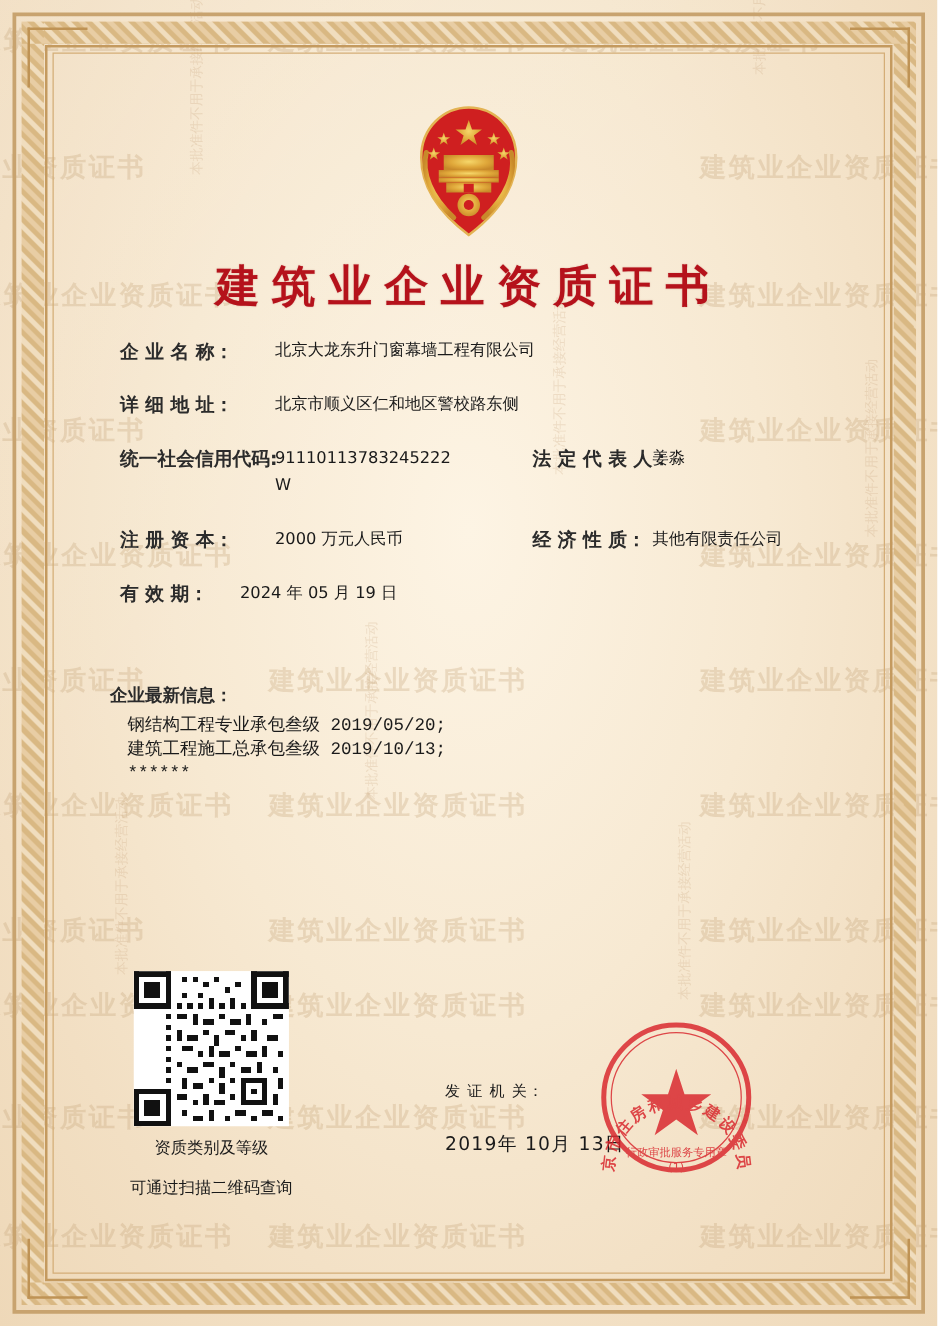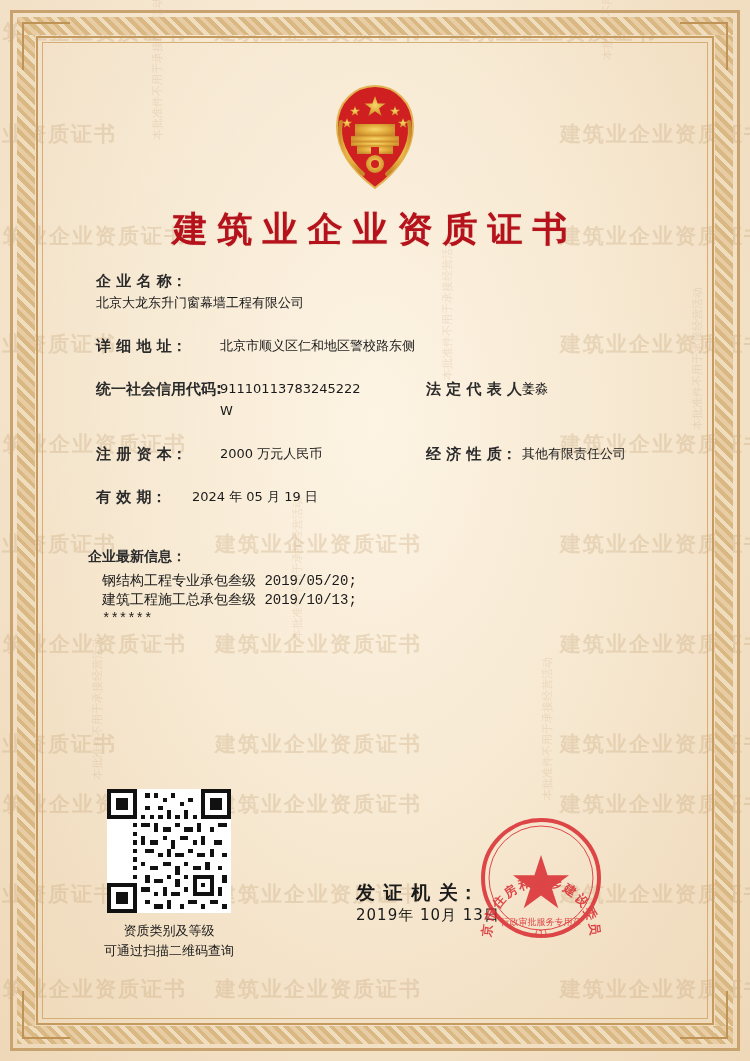--- a/index.html
+++ b/index.html
@@ -199,24 +199,25 @@
 
   
   .issuer {
     position: absolute;
     right: 26px;
     bottom: 88px;
     width: 320px;
     text-align: left;
   }
   .issuer-line {
-    font-size: 19px;
-    font-weight: bold;
+    font-size: 12px;
+    font-weight: normal;
     color: #1a1a1a;
     font-family: "DejaVu Sans", sans-serif;
+    margin-bottom: 24px;
     letter-spacing: 1px;
   }
   .issue-date {
     font-size: 15px;
     color: #1a1a1a;
     font-family: "DejaVu Sans", sans-serif;
     letter-spacing: 1px;
   }
   .seal {
     position: absolute;
@@ -313,21 +314,21 @@
         <polygon fill="url(#gold)" points="32,40 33.3,43.7 37.2,43.7 34,46 35.2,49.8 32,47.4 28.8,49.8 30,46 26.8,43.7 30.7,43.7"></polygon>
         <polygon fill="url(#gold)" points="88,40 89.3,43.7 93.2,43.7 90,46 91.2,49.8 88,47.4 84.8,49.8 86,46 82.8,43.7 86.7,43.7"></polygon>
       </svg>
     </div>
 
     <div class="title">建筑业企业资质证书</div>
 
     <div class="fields">
 
       <div class="row">
-        <div class="col left" style="width:100%;flex-direction:column;">
+        <div class="col left" style="width:100%;">
           <span class="lbl w5">企 业 名 称：</span>
           <span class="val" style="max-width:420px;">北京大龙东升门窗幕墙工程有限公司</span>
         </div>
       </div>
 
       <div class="row">
         <div class="col left" style="width:100%;">
           <span class="lbl w5">详 细 地 址：</span>
           <span class="val" style="max-width:420px;">北京市顺义区仁和地区警校路东侧</span>
         </div>
@@ -473,21 +474,21 @@
             <rect x="11" y="27" width="2" height="1"></rect>
           <rect x="14" y="26" width="1" height="2"></rect>
             <rect x="17" y="27" width="1" height="1"></rect>
           <rect x="19" y="26" width="2" height="1"></rect>
             <rect x="22" y="27" width="1" height="1"></rect>
           <rect x="24" y="26" width="2" height="1"></rect>
             <rect x="27" y="27" width="1" height="1"></rect>
         </g>
       </svg>
       <div class="qr-caption">资质类别及等级</div>
-      <div class="qr-caption" style="margin-top:0;">可通过扫描二维码查询</div>
+      <div class="qr-caption" style="margin-top:12px;">可通过扫描二维码查询</div>
     </div>
 
     <div class="issuer">
       <div class="issuer-line">发 证 机 关：</div>
       <div class="issue-date">2019年 10月 13日</div>
     </div>
 
     <div class="seal">
       <svg viewBox="0 0 150 150" width="150" height="150">
         <g opacity="0.82">

